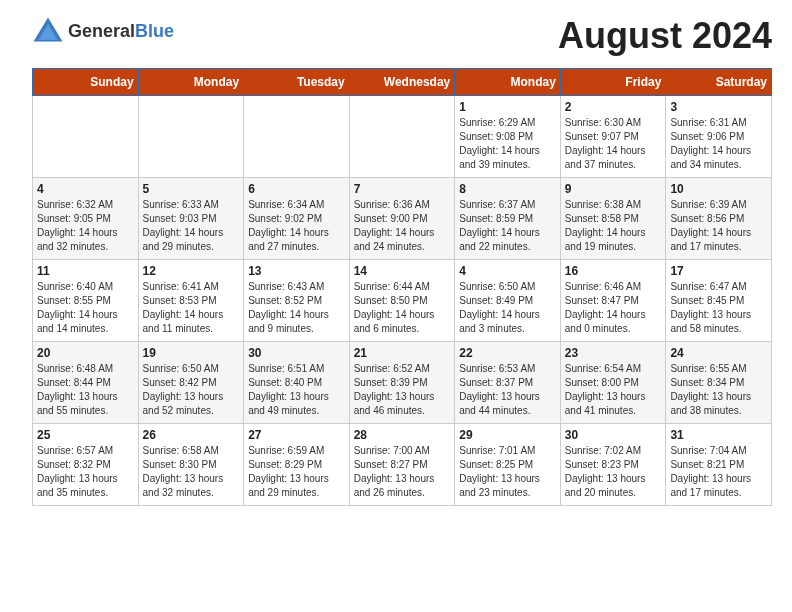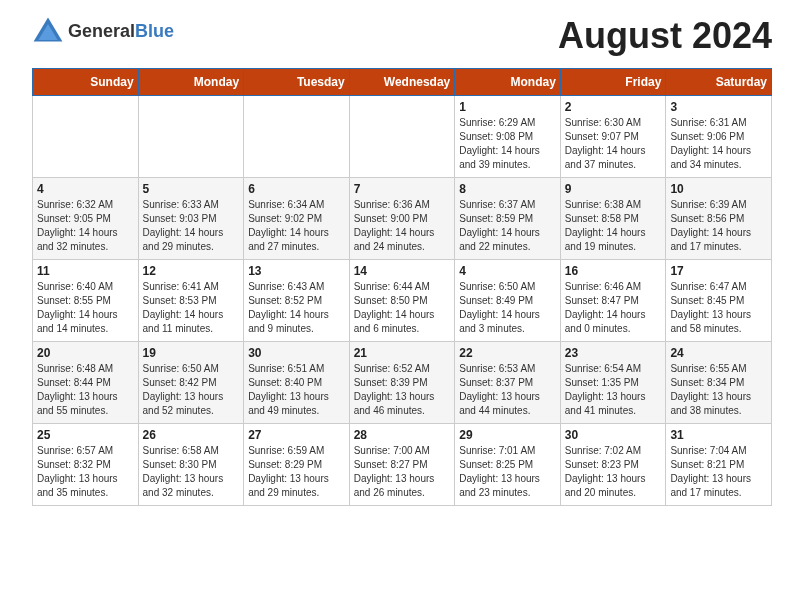--- a/index.html
+++ b/index.html
@@ -290,21 +290,21 @@
           <td>
             <span class="day-num">22</span>
             <div class="day-info">Sunrise: 6:53 AM
 Sunset: 8:37 PM
 Daylight: 13 hours
 and 44 minutes.</div>
           </td>
           <td>
             <span class="day-num">23</span>
             <div class="day-info">Sunrise: 6:54 AM
-Sunset: 1:35 PM
+Sunset: 8:00 PM
 Daylight: 13 hours
 and 41 minutes.</div>
           </td>
           <td>
             <span class="day-num">24</span>
             <div class="day-info">Sunrise: 6:55 AM
 Sunset: 8:34 PM
 Daylight: 13 hours
 and 38 minutes.</div>
           </td>

